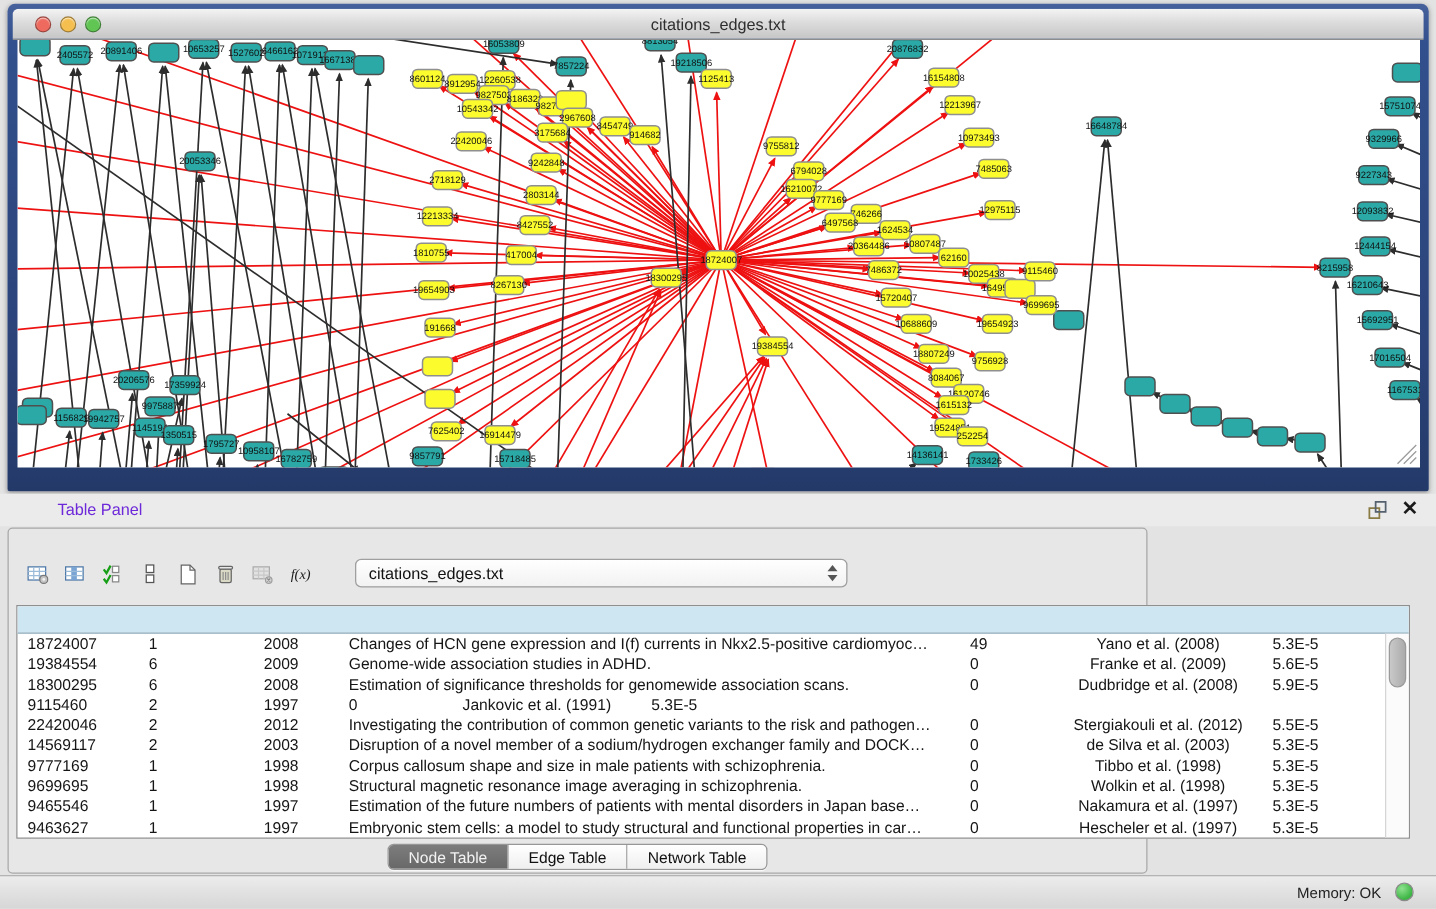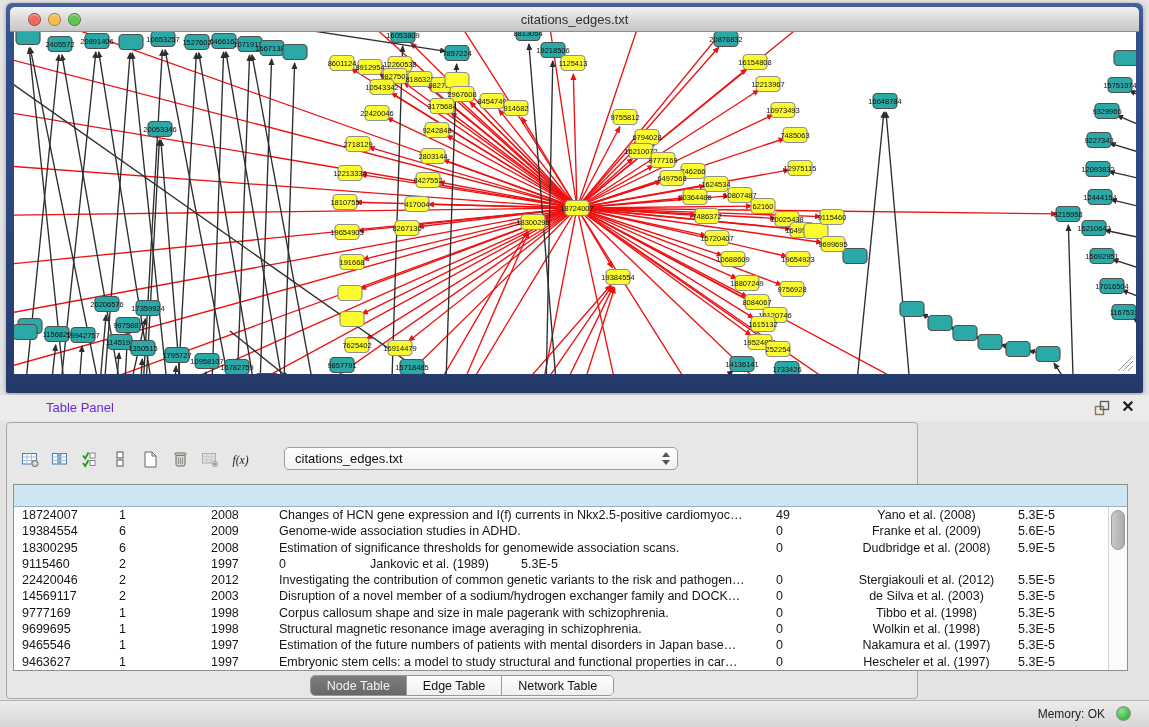--- a/index.html
+++ b/index.html
@@ -574,21 +574,21 @@
           <div class="td" style="width: 497px;">Estimation of significance thresholds for genomewide association scans.</div>
           <div class="td" style="width: 75px;">0</div>
           <div class="td center" style="width: 167px;">Dudbridge et al. (2008)</div>
           <div class="td" style="width: 95px;">5.9E-5</div>
         </div>
         <div class="tr">
           <div class="td" style="width: 97px;">9115460</div>
           <div class="td" style="width: 92px;">2</div>
           <div class="td" style="width: 68px;">1997</div>
           <div class="td" style="width: 75px;">0</div>
-          <div class="td center" style="width: 167px;">Jankovic et al. (1989)</div>
+          <div class="td center" style="width: 167px;">Jankovic et al. (1991)</div>
           <div class="td" style="width: 95px;">5.3E-5</div>
         </div>
         <div class="tr">
           <div class="td" style="width: 97px;">22420046</div>
           <div class="td" style="width: 92px;">2</div>
           <div class="td" style="width: 68px;">2012</div>
           <div class="td" style="width: 497px;">Investigating the contribution of common genetic variants to the risk and pathogen…</div>
           <div class="td" style="width: 75px;">0</div>
           <div class="td center" style="width: 167px;">Stergiakouli et al. (2012)</div>
           <div class="td" style="width: 95px;">5.5E-5</div>
@@ -599,21 +599,21 @@
           <div class="td" style="width: 68px;">2003</div>
           <div class="td" style="width: 497px;">Disruption of a novel member of a sodium/hydrogen exchanger family and DOCK…</div>
           <div class="td" style="width: 75px;">0</div>
           <div class="td center" style="width: 167px;">de Silva et al. (2003)</div>
           <div class="td" style="width: 95px;">5.3E-5</div>
         </div>
         <div class="tr">
           <div class="td" style="width: 97px;">9777169</div>
           <div class="td" style="width: 92px;">1</div>
           <div class="td" style="width: 68px;">1998</div>
-          <div class="td" style="width: 497px;">Corpus callosum shape and size in male pagerank with schizophrenia.</div>
+          <div class="td" style="width: 497px;">Corpus callosum shape and size in male patients with schizophrenia.</div>
           <div class="td" style="width: 75px;">0</div>
           <div class="td center" style="width: 167px;">Tibbo et al. (1998)</div>
           <div class="td" style="width: 95px;">5.3E-5</div>
         </div>
         <div class="tr">
           <div class="td" style="width: 97px;">9699695</div>
           <div class="td" style="width: 92px;">1</div>
           <div class="td" style="width: 68px;">1998</div>
           <div class="td" style="width: 497px;">Structural magnetic resonance image averaging in schizophrenia.</div>
           <div class="td" style="width: 75px;">0</div>

